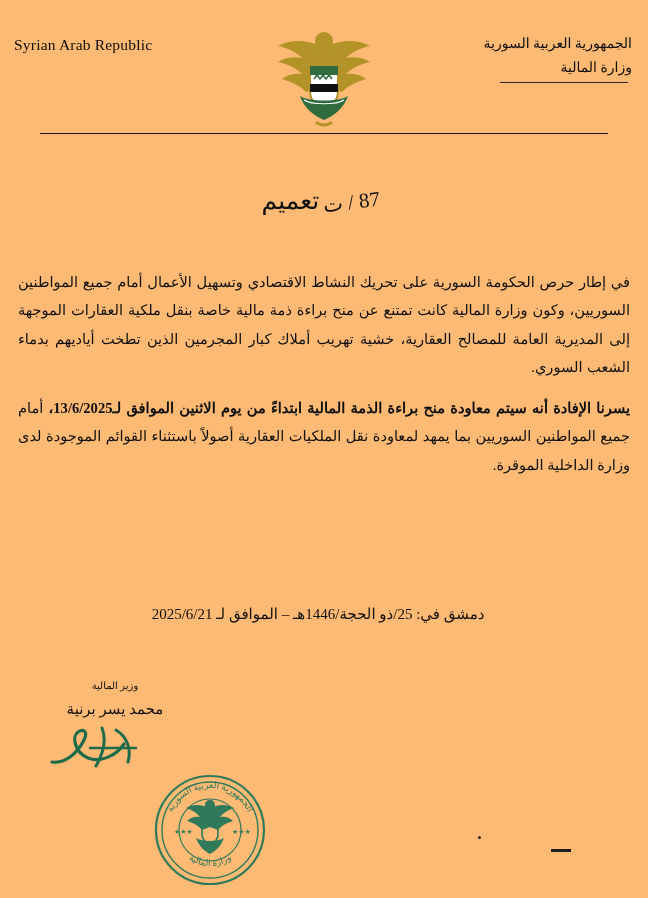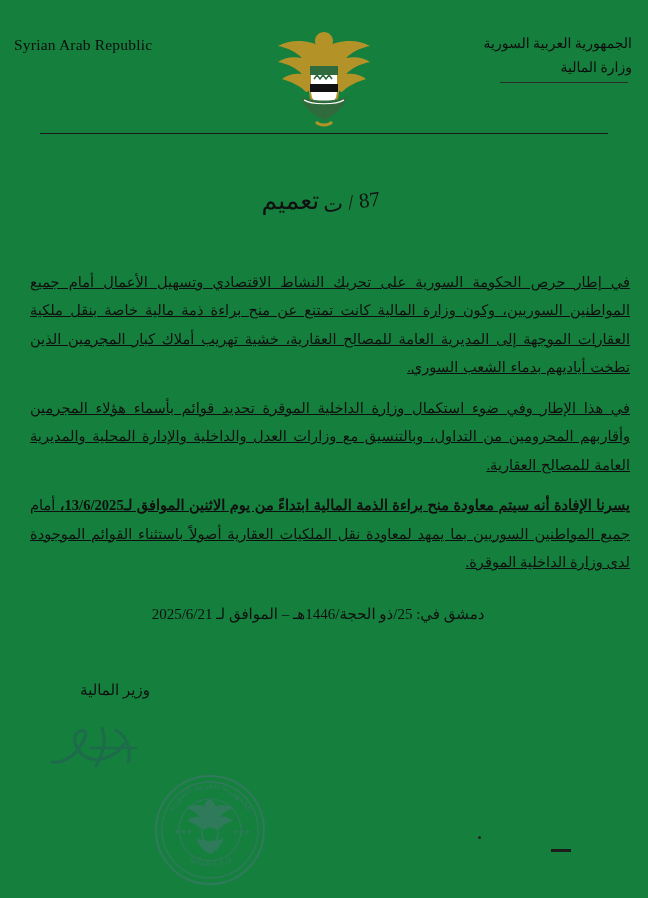--- a/index.html
+++ b/index.html
@@ -12,21 +12,21 @@
     height: 898px;
     position: relative;
     font-family: "Liberation Serif", "DejaVu Serif", serif;
     color: #111111;
     overflow: hidden;
   }
 
   .page {
     position: absolute;
     inset: 0;
-    background: #15803d;
+    background: #fdba74;
   }
 
   
   .header {
     position: absolute;
     top: 22px;
     left: 0;
     right: 0;
     height: 100px;
   }
@@ -121,26 +121,25 @@
   .body {
     position: absolute;
     top: 268px;
     left: 18px;
     right: 18px;
     direction: rtl;
     text-align: justify;
     text-align-last: right;
   }
   .body p {
-    margin: 0 0 12px 12px;
+    margin: 0 0 12px 0;
     font-size: 14.6px;
     line-height: 1.95;
     color: #0f0f0f;
     font-family: "Liberation Serif", "DejaVu Serif", serif;
-    text-decoration: underline;
   }
   .body p.spaced {
     word-spacing: 1px;
   }
   .body p.bold-lead {
     font-weight: bold;
   }
   .body p.bold-lead .rest {
     font-weight: normal;
   }
@@ -161,21 +160,21 @@
   
   .sign-block {
     position: absolute;
     top: 676px;
     left: 0;
     width: 230px;
     text-align: center;
     direction: rtl;
   }
   .sign-block .role {
-    font-size: 15px;
+    font-size: 10px;
     line-height: 1.9;
     color: #0f0f0f;
   }
   .sign-block .name {
     font-size: 15px;
     line-height: 1.9;
     color: #0f0f0f;
   }
   .signature {
     position: absolute;
@@ -252,30 +251,30 @@
 
   <div class="divider"></div>
 
   <div class="doc-title">
     <span class="num">87 / ت</span>
     <span class="t">تعميم</span>
   </div>
 
   <div class="body">
     <p class="spaced">في إطار حرص الحكومة السورية على تحريك النشاط الاقتصادي وتسهيل الأعمال أمام جميع المواطنين السوريين، وكون وزارة المالية كانت تمتنع عن منح براءة ذمة مالية خاصة بنقل ملكية العقارات الموجهة إلى المديرية العامة للمصالح العقارية، خشية تهريب أملاك كبار المجرمين الذين تطخت أياديهم بدماء الشعب السوري.</p>
-    <p class="spaced">في هذا الإطار وفي ضوء استكمال وزارة الداخلية الموقرة تحديد قوائم بأسماء هؤلاء المجرمين وأقاربهم المحرومين من التداول، وبالتنسيق مع وزارات العدل والداخلية والإدارة المحلية والمديرية العامة للمصالح العقارية.</p>
     <p class="bold-lead">
       <span>يسرنا الإفادة أنه سيتم معاودة منح براءة الذمة المالية ابتداءً من يوم الاثنين الموافق لـ13/6/2025،</span><span class="rest"> أمام جميع المواطنين السوريين بما يمهد لمعاودة نقل الملكيات العقارية أصولاً باستثناء القوائم الموجودة لدى وزارة الداخلية الموقرة.</span>
     </p>
   </div>
 
   <div class="date-line">دمشق في: 25/ذو الحجة/1446هـ – الموافق لـ 2025/6/21</div>
 
   <div class="sign-block">
     <div class="role">وزير المالية</div>
+    <div class="name">محمد يسر برنية</div>
   </div>
 
   <div class="signature">
     <svg viewBox="0 0 110 52" width="110" height="52" aria-hidden="true">
       <path d="M8 40 C22 42, 34 30, 40 18 C44 10, 40 6, 34 10 C28 14, 30 30, 44 36 C56 41, 72 34, 80 22" fill="none" stroke="#1d6b4a" stroke-width="3.2" stroke-linecap="round"></path>
       <path d="M58 6 C62 16, 60 30, 52 44" fill="none" stroke="#1d6b4a" stroke-width="3" stroke-linecap="round"></path>
       <path d="M72 8 C82 14, 88 26, 84 40" fill="none" stroke="#1d6b4a" stroke-width="3" stroke-linecap="round"></path>
       <path d="M46 26 L92 26" fill="none" stroke="#1d6b4a" stroke-width="2.4" stroke-linecap="round"></path>
     </svg>
   </div>

